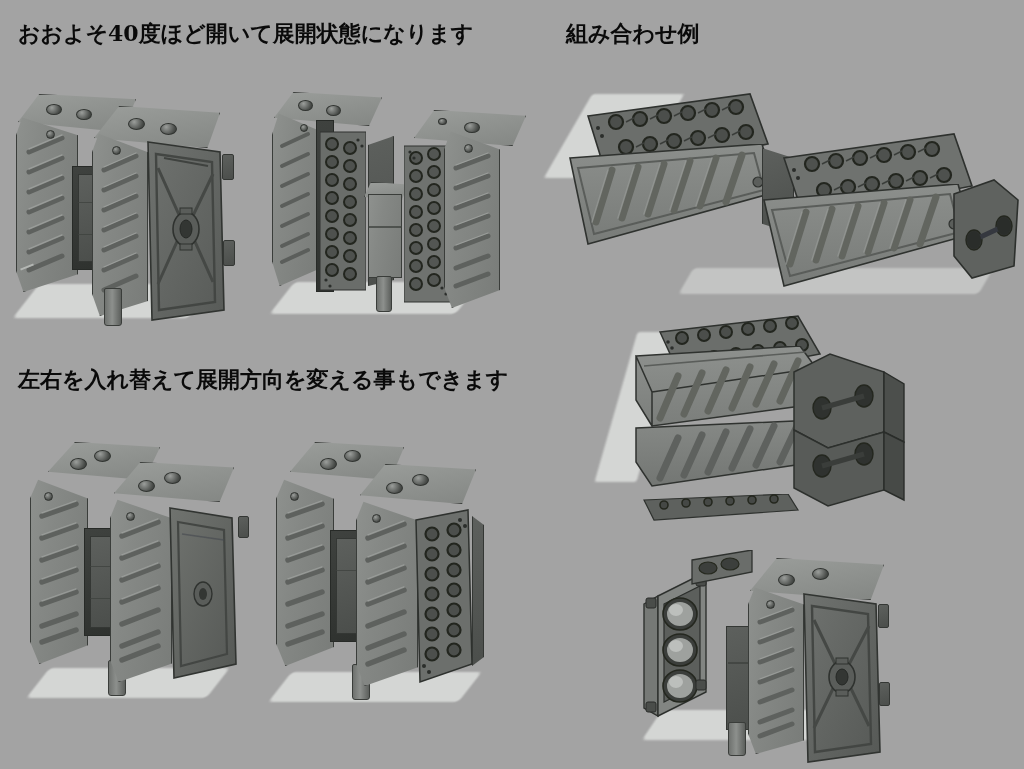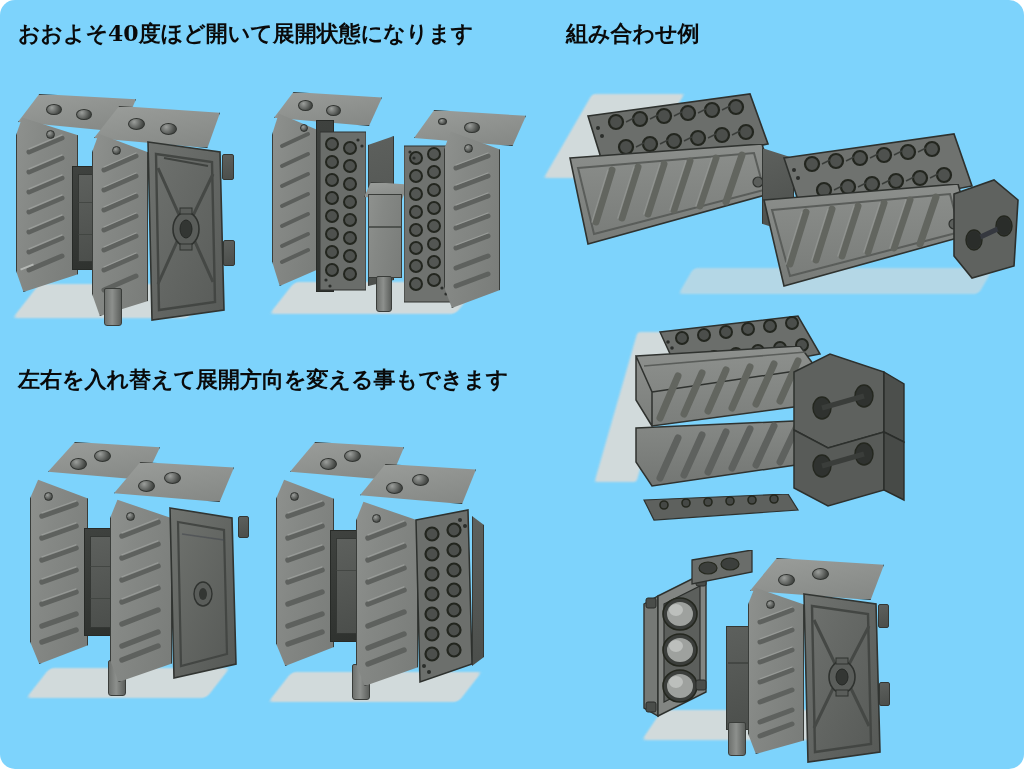--- a/index.html
+++ b/index.html
@@ -4,21 +4,21 @@
 <title>parts-sheet</title>
 <style>
   html,body{margin:0;padding:0;}
   body{
     width:1024px;height:769px;
     background:#ffffff;
     font-family:"Liberation Serif","DejaVu Serif",serif;
     overflow:hidden;
     position:relative;
   }
-  .sheet{position:relative;width:1024px;height:769px;background:#7dd3fc;border-radius:15px;}
+  .sheet{position:relative;width:1024px;height:769px;background:#a3a3a3;}
 
   
   .heading{
     position:absolute;
     font-family:"DejaVu Serif","Liberation Serif",serif;
     font-weight:700;
     font-size:22px;
     line-height:26px;
     color:#0a0a0a;
     letter-spacing:0px;

